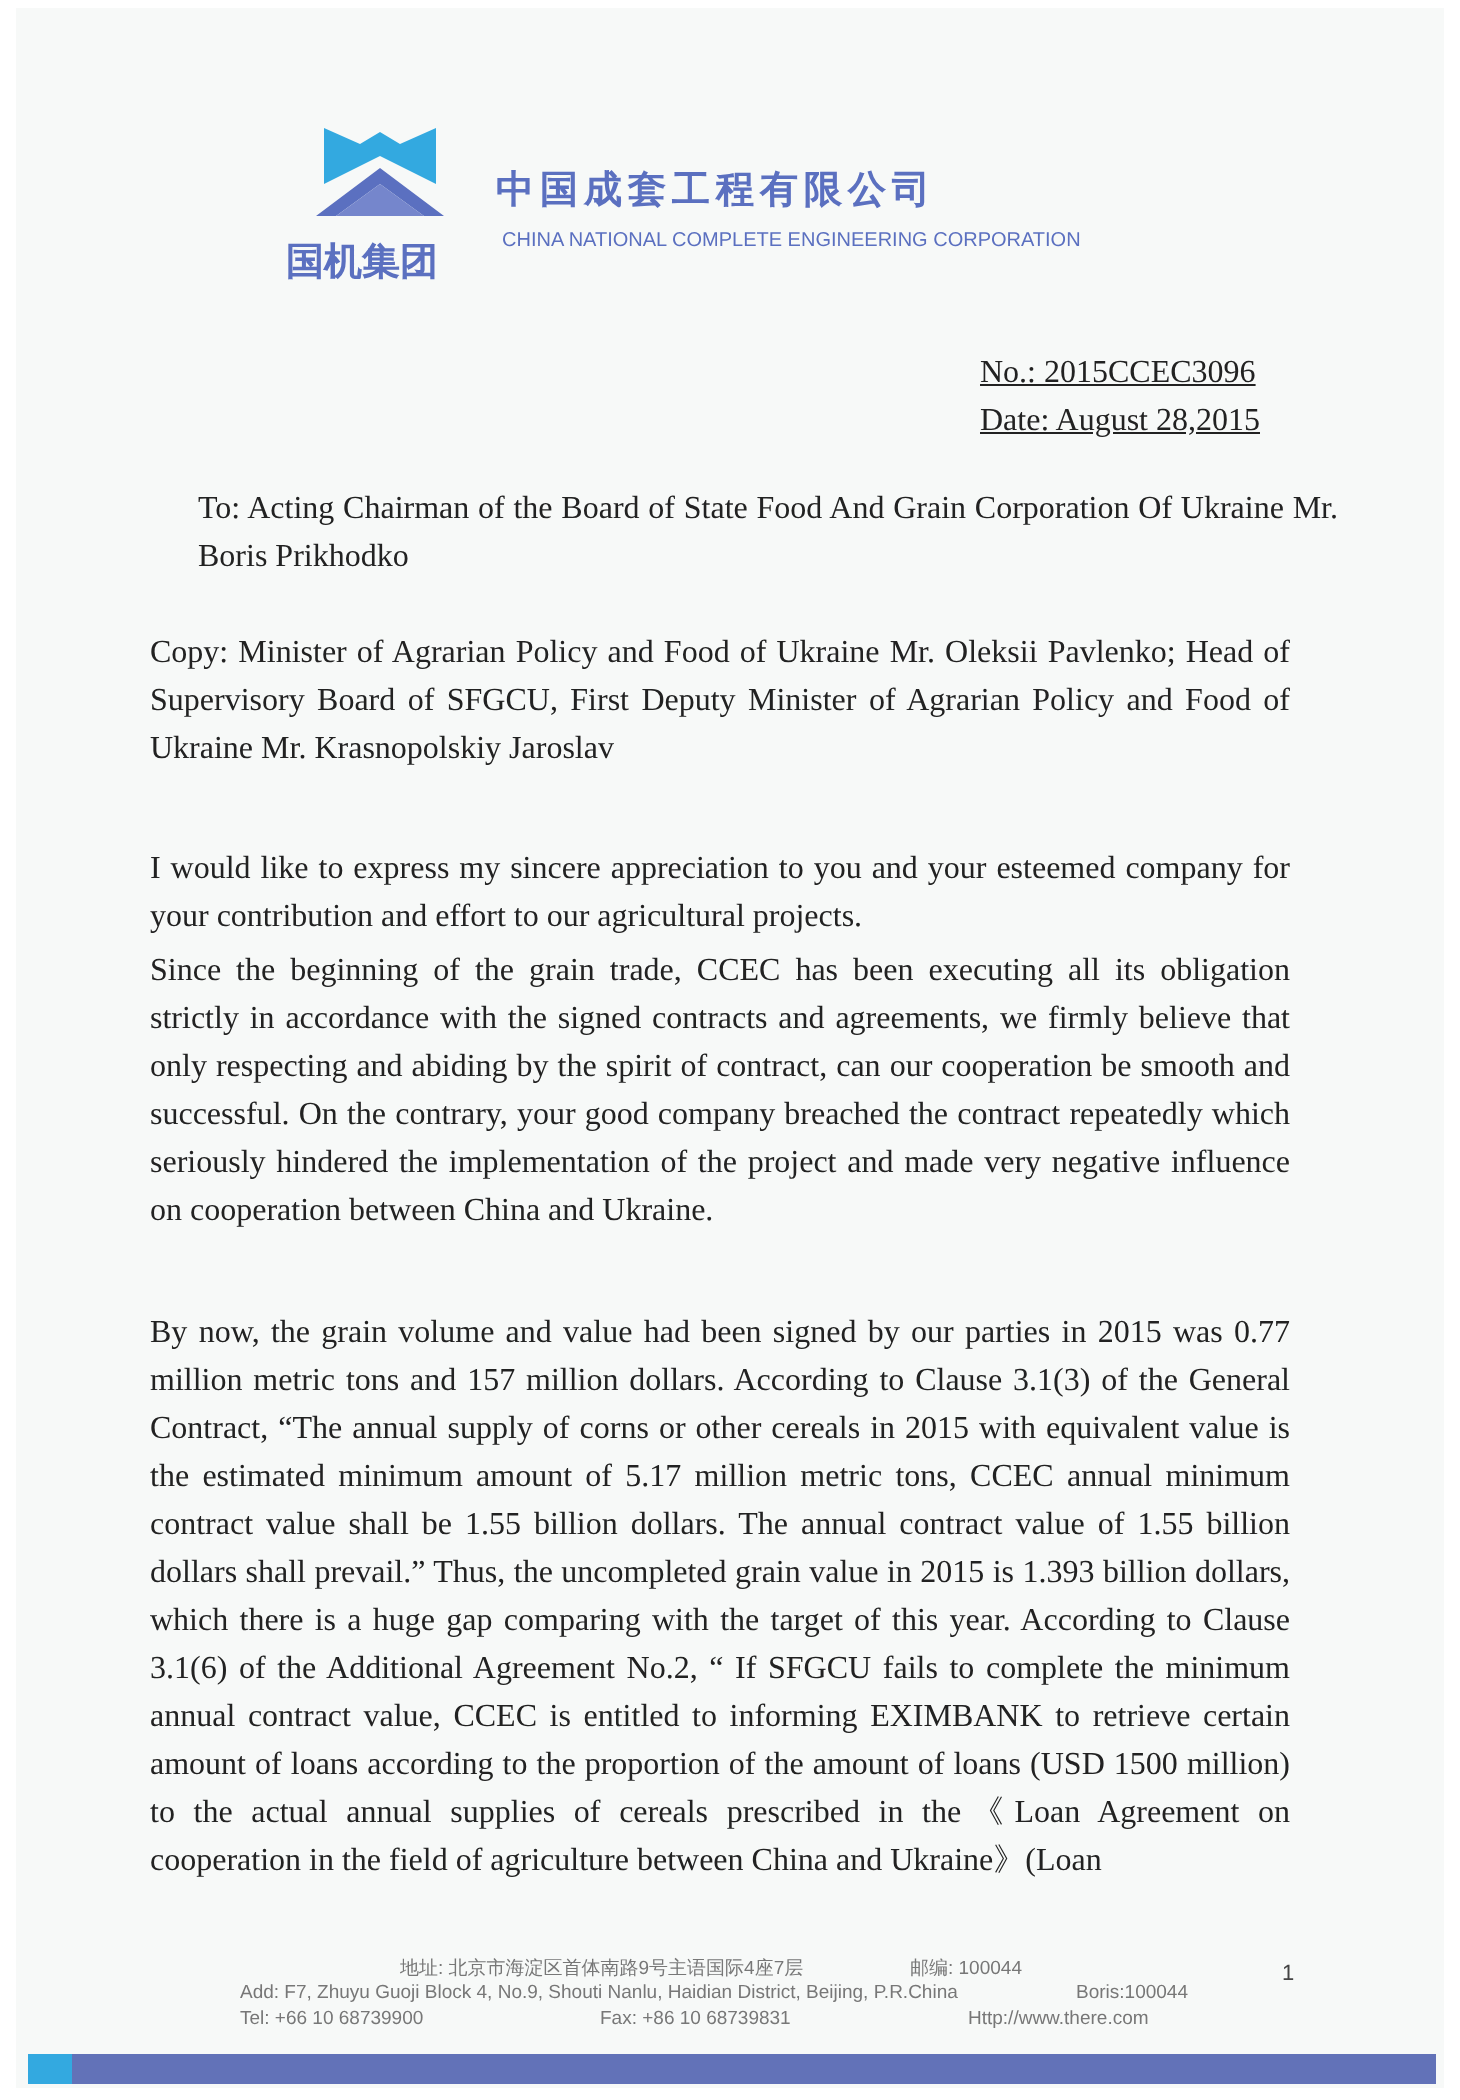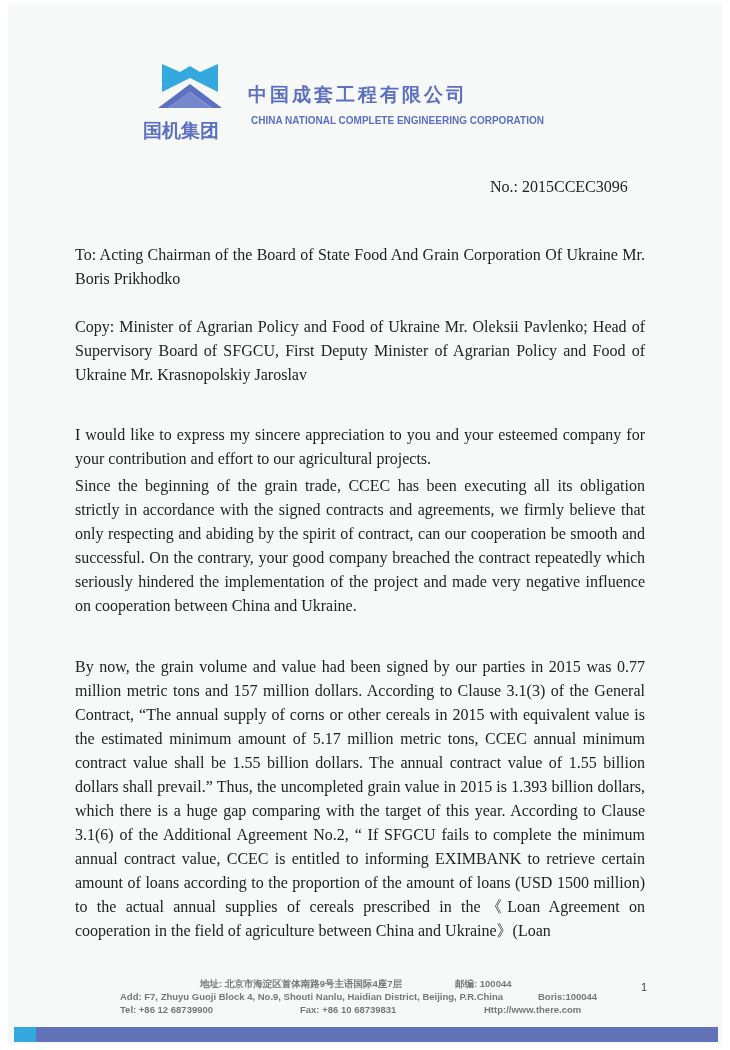--- a/index.html
+++ b/index.html
@@ -2,25 +2,25 @@
 <html><head>
 <meta charset="utf-8">
 <style>
   html, body { margin: 0; padding: 0; }
   body { width: 730px; height: 1050px; background: #ffffff; position: relative; overflow: hidden; font-family: "Liberation Serif", serif; }
   .page { position: absolute; left: 8px; top: 4px; width: 714px; height: 1040px; background: #f7f9f8; }
   .logo { position: absolute; left: 150px; top: 64px; width: 80px; height: 80px; }
   .logo svg { position: absolute; left: 8px; top: 0; }
   .logo-cn { position: absolute; left: 143px; top: 118px; font-family: "DejaVu Sans", sans-serif; font-weight: bold; font-size: 19px; color: #5b70c0; letter-spacing: 0px; white-space: nowrap; }
   .company-cn { position: absolute; left: 248px; top: 82px; font-family: "DejaVu Sans", sans-serif; font-weight: bold; font-size: 19px; color: #5b70c0; letter-spacing: 3px; white-space: nowrap; }
-  .company-en { position: absolute; left: 251px; top: 115px; font-family: "Liberation Sans", sans-serif; font-size: 10px; font-weight: bold; color: #5b70c0; white-space: nowrap; text-align: center; }
+  .company-en { position: absolute; left: 251px; top: 115px; font-family: "Liberation Sans", sans-serif; font-size: 10px; font-weight: normal; color: #5b70c0; white-space: nowrap; text-align: center; }
   .meta { position: absolute; left: 490px; top: 175px; font-size: 16px; color: #222; line-height: 24px; }
-  .meta div { text-align: left; }
+  .meta div { text-align: left; text-decoration: underline; }
   .body-text { position: absolute; left: 75px; width: 570px; font-size: 16px; color: #222; line-height: 24px; text-align: justify; }
-  .footer { position: absolute; color: #777; font-family: "Liberation Sans", sans-serif; font-size: 9.5px; white-space: nowrap; font-weight: bold; }
+  .footer { position: absolute; color: #777; font-family: "Liberation Sans", sans-serif; font-size: 9.5px; white-space: nowrap; }
   .band { position: absolute; left: 14px; top: 1027px; width: 704px; height: 15px; background: #6272b8; }
   .band-accent { position: absolute; left: 14px; top: 1027px; width: 22px; height: 15px; background: #33a9e0; }
   .pagenum { position: absolute; left: 641px; top: 981px; font-size: 11px; color: #444; font-family: "Liberation Sans", sans-serif; }
 </style>
 </head>
 <body>
 
 <div class="page"></div>
 
 <div class="logo">
@@ -29,31 +29,32 @@
     <polygon points="0,44 32,20 64,44 54,44 32,28 10,44" fill="#5b70c0"></polygon>
     <polygon points="10,44 32,28 54,44" fill="#7586cc"></polygon>
   </svg>
 </div>
 <div class="logo-cn">国机集团</div>
 <div class="company-cn">中国成套工程有限公司</div>
 <div class="company-en">CHINA NATIONAL COMPLETE ENGINEERING CORPORATION</div>
 
 <div class="meta">
   <div>No.: 2015CCEC3096</div>
+  <div>Date: August 28,2015</div>
 </div>
 
-<div class="body-text" style="top:243px;">To: Acting Chairman of the Board of State Food And Grain Corporation Of Ukraine Mr. Boris Prikhodko</div>
+<div class="body-text" style="top:243px;margin-left:24px;">To: Acting Chairman of the Board of State Food And Grain Corporation Of Ukraine Mr. Boris Prikhodko</div>
 <div class="body-text" style="top:315px;">Copy: Minister of Agrarian Policy and Food of Ukraine Mr. Oleksii Pavlenko; Head of Supervisory Board of SFGCU, First Deputy Minister of Agrarian Policy and Food of Ukraine Mr. Krasnopolskiy Jaroslav</div>
 <div class="body-text" style="top:403px;margin-top:20px;">I would like to express my sincere appreciation to you and your esteemed company for your contribution and effort to our agricultural projects.</div>
 <div class="body-text" style="top:474px;">Since the beginning of the grain trade, CCEC has been executing all its obligation strictly in accordance with the signed contracts and agreements, we firmly believe that only respecting and abiding by the spirit of contract, can our cooperation be smooth and successful. On the contrary, your good company breached the contract repeatedly which seriously hindered the implementation of the project and made very negative influence on cooperation between China and Ukraine.</div>
 <div class="body-text" style="top:655px;">By now, the grain volume and value had been signed by our parties in 2015 was 0.77 million metric tons and 157 million dollars. According to Clause 3.1(3) of the General Contract, “The annual supply of corns or other cereals in 2015 with equivalent value is the estimated minimum amount of 5.17 million metric tons, CCEC annual minimum contract value shall be 1.55 billion dollars. The annual contract value of 1.55 billion dollars shall prevail.” Thus, the uncompleted grain value in 2015 is 1.393 billion dollars, which there is a huge gap comparing with the target of this year. According to Clause 3.1(6) of the Additional Agreement No.2, “ If SFGCU fails to complete the minimum annual contract value, CCEC is entitled to informing EXIMBANK to retrieve certain amount of loans according to the proportion of the amount of loans (USD 1500 million) to the actual annual supplies of cereals prescribed in the《Loan Agreement on cooperation in the field of agriculture between China and Ukraine》(Loan</div>
 
 <div class="footer" style="left:200px; top:978px;">地址: 北京市海淀区首体南路9号主语国际4座7层</div>
 <div class="footer" style="left:455px; top:978px;">邮编: 100044</div>
 <div class="footer" style="left:120px; top:991px;">Add: F7, Zhuyu Guoji Block 4, No.9, Shouti Nanlu, Haidian District, Beijing, P.R.China</div>
 <div class="footer" style="left:538px; top:991px;">Boris:100044</div>
-<div class="footer" style="left:120px; top:1004px;">Tel: +86 12 68739900</div>
+<div class="footer" style="left:120px; top:1004px;">Tel: +66 10 68739900</div>
 <div class="footer" style="left:300px; top:1004px;">Fax: +86 10 68739831</div>
 <div class="footer" style="left:484px; top:1004px;">Http://www.there.com</div>
 <div class="pagenum">1</div>
 
 <div class="band"></div>
 <div class="band-accent"></div>
 
 </body></html>

